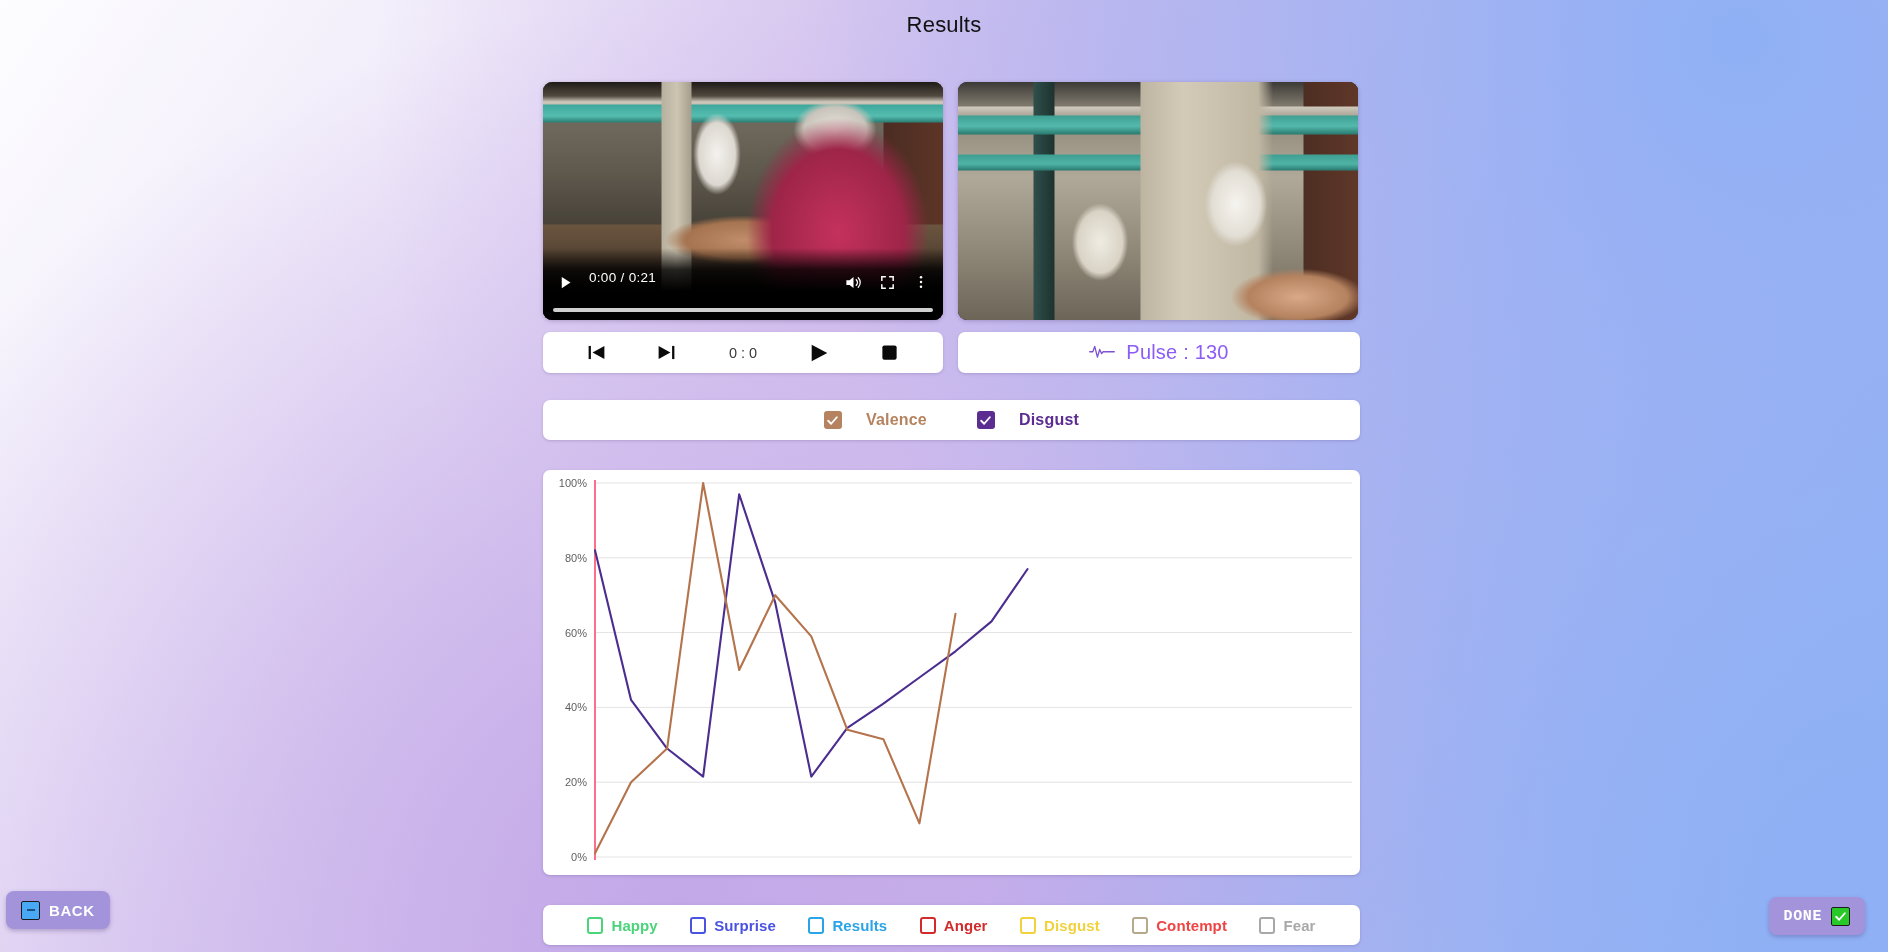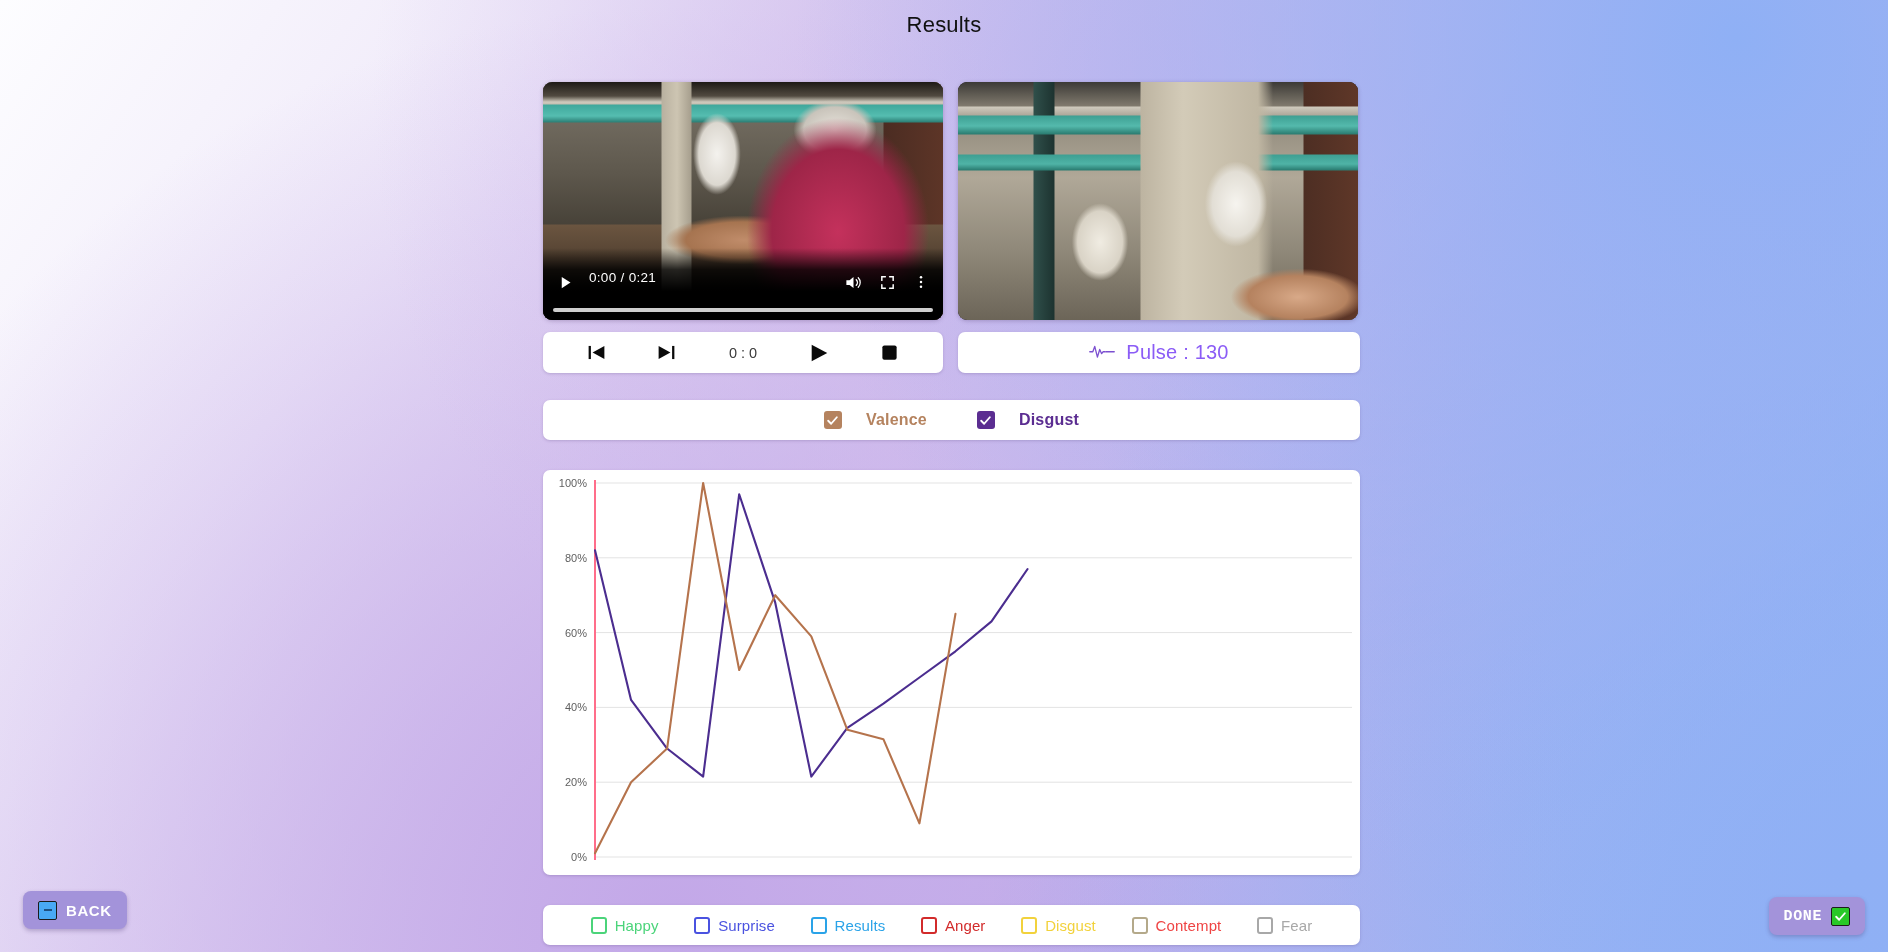--- a/index.html
+++ b/index.html
@@ -252,21 +252,21 @@
   }
   .lg-box {
     width: 16px; height: 17px;
     border-width: 2px;
     border-style: solid;
     border-radius: 3px;
     background: #fff;
   }
   .lg-label {
     font-size: 15px;
-    font-weight: normal;
+    font-weight: bold;
     letter-spacing: .1px;
   }
 
   
   .corner-btn {
     position: absolute;
     height: 38px;
     border: none;
     border-radius: 8px;
     background: #a393da;
@@ -275,21 +275,21 @@
     font-weight: bold;
     letter-spacing: .6px;
     display: flex;
     align-items: center;
     justify-content: center;
     gap: 9px;
     padding: 0 15px;
     cursor: pointer;
     box-shadow: 0 2px 4px rgba(70,50,110,.3);
   }
-  .back-btn { left: 23px; bottom: 23px; justify-content: space-between; }
+  .back-btn { left: 6px; bottom: 23px; justify-content: space-between; }
   .done-btn { right: 23px; bottom: 17px; font-family: Liberation Mono, monospace; }
 
   .glyph-box {
     width: 19px; height: 19px;
     border: 1.6px solid #1c1c1c;
     border-radius: 2px;
     display: flex; align-items: center; justify-content: center;
   }
   .glyph-back { background: #49a9f5; }
   .glyph-done { background: #28c828; }

